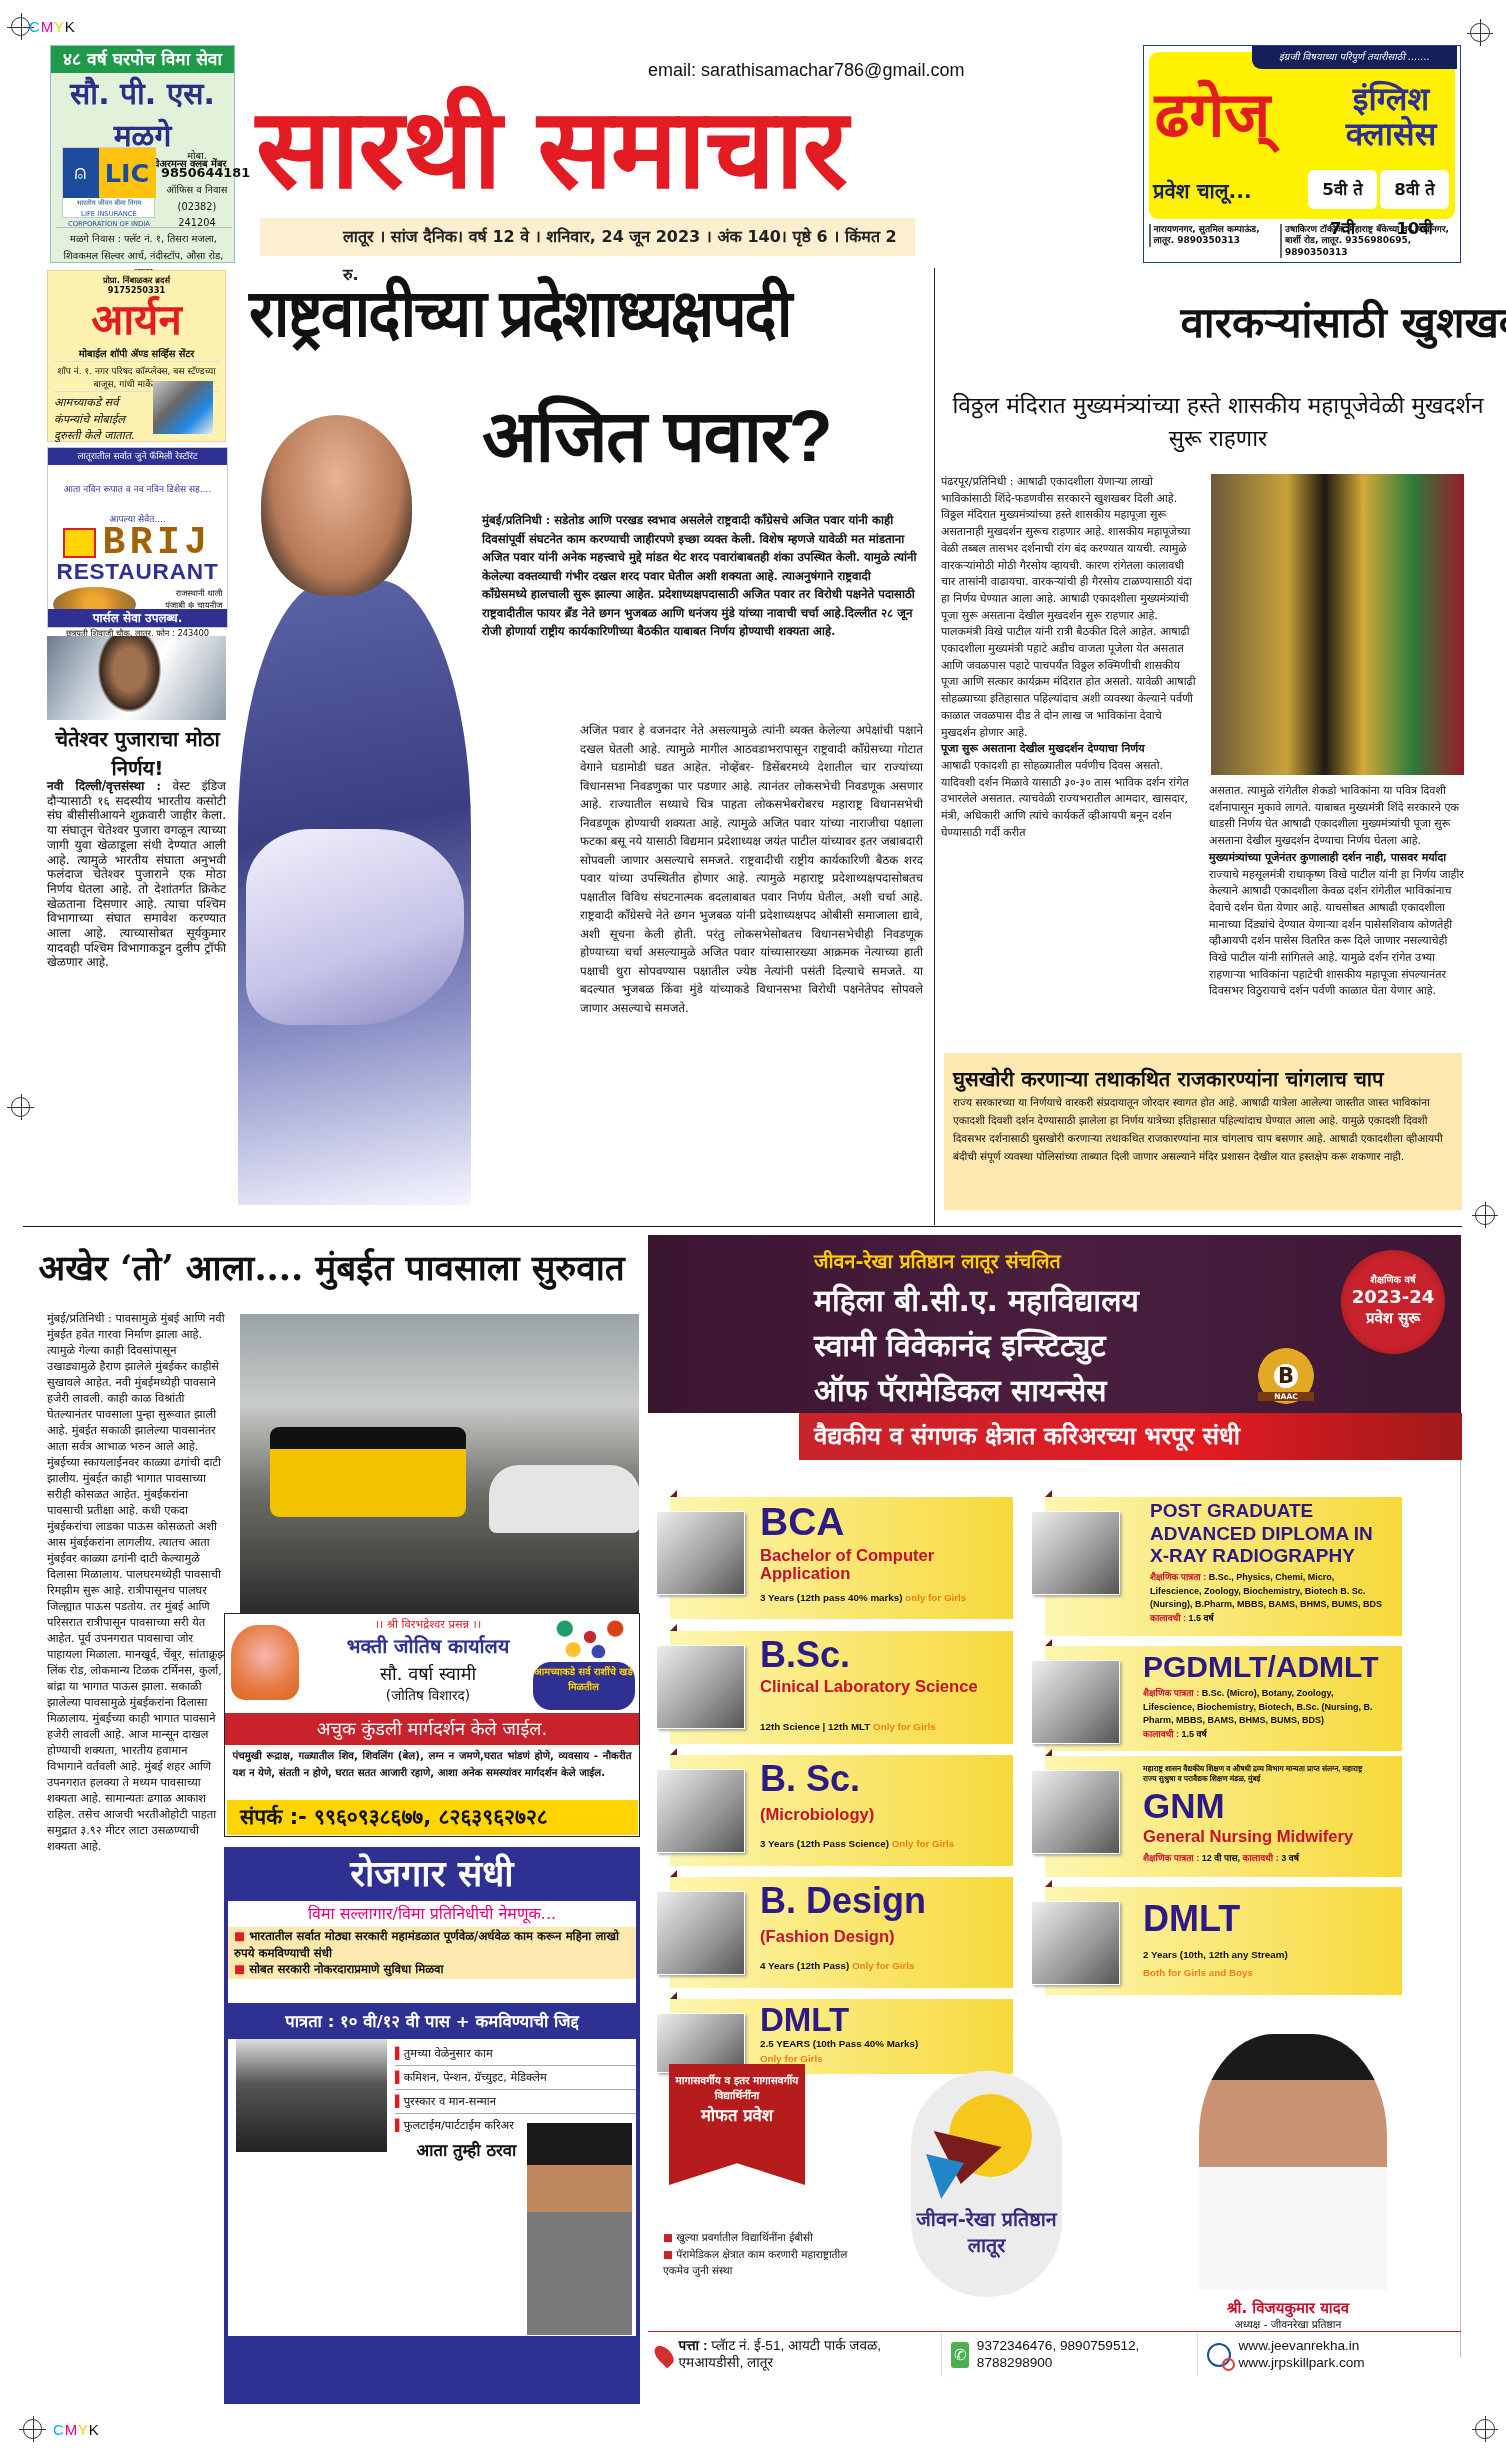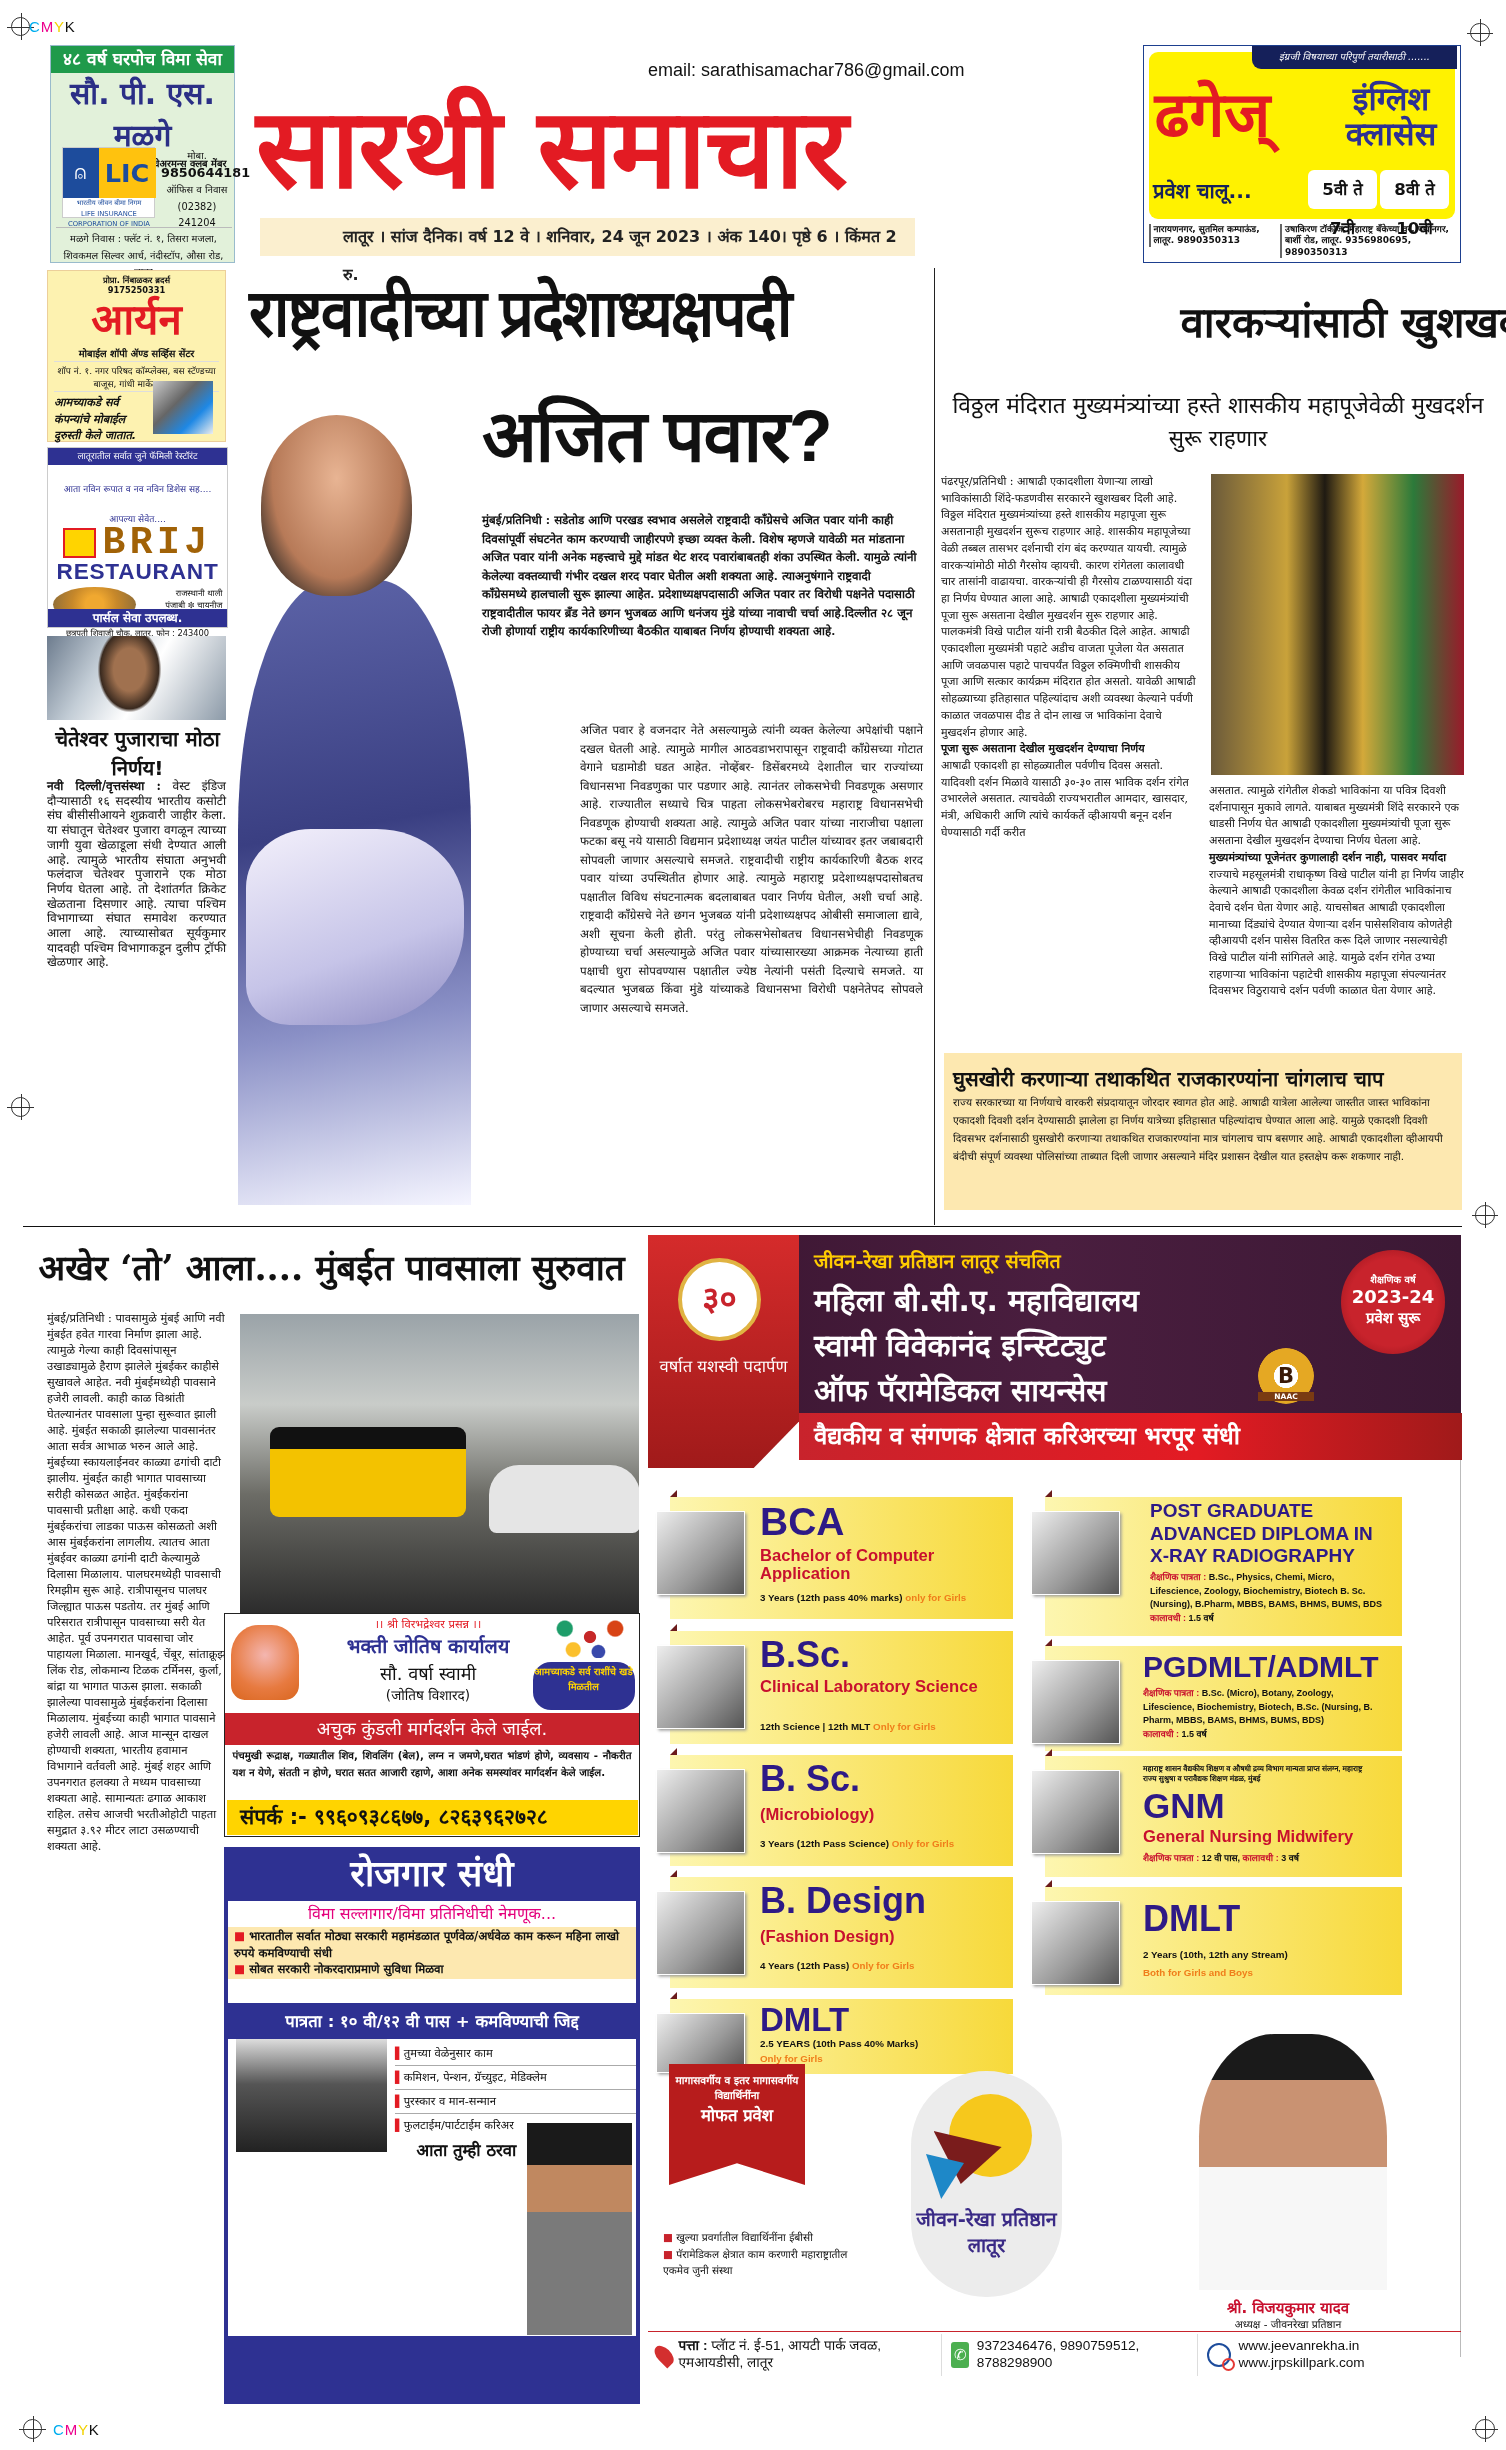--- a/index.html
+++ b/index.html
@@ -24,21 +24,21 @@
 .lic .logo .l1{position:absolute;left:0;top:0;width:36px;height:50px;background:#1d4c9c;color:#fff;font-size:19.6px;text-align:center;line-height:50px}
 .lic .logo .l2{position:absolute;left:36px;top:0;width:57px;height:50px;background:#ffc20e;color:#1d4c9c;font-size:25.6px;font-weight:bold;text-align:center;line-height:50px}
 .lic .logo .l3{position:absolute;left:0;top:50px;width:93px;font-size:6.8px;color:#1d4c9c;text-align:center;line-height:10.5px}
 .lic .ph{position:absolute;left:110px;top:102px;width:72px;font-size:9.8px;text-align:center;line-height:16.6px}
 .lic .ph b{font-size:12.8px}
 .lic .addr{position:absolute;left:4.5px;top:181px;width:176px;font-size:9.8px;text-align:center;line-height:16.6px;border-top:0.8px solid #bbb;padding-top:3px}
 .aryan{left:47px;top:270px;width:179px;height:172px;background:#fdf2b0;border:0.8px solid #eccf9a;padding:3px 6px;text-align:center}
 .aryan .p{font-size:8.3px;font-weight:bold}
 .aryan .big{color:#e31b23;font-size:42px;font-weight:bold;line-height:50px;font-family:"DejaVu Serif",serif}
 .aryan .t{font-size:9.8px;font-weight:bold;border-bottom:0.8px solid #ddd;padding:1.5px 0}
-.aryan .tag{font-size:11.3px;font-style:italic;text-align:left;font-weight:bold;line-height:16.6px;margin-top:3px;width:98px}
+.aryan .tag{font-size:11.3px;font-style:italic;text-align:left;font-weight:normal;line-height:16.6px;margin-top:3px;width:98px}
 .aryan .phones{position:absolute;right:12px;bottom:7.5px;width:60px;height:53px;background:linear-gradient(135deg,#ccc,#666 40%,#1e88e5 70%,#eee)}
 .brij{left:47px;top:447px;width:181px;height:181px;background:#fff;border:0.8px solid #ccc;text-align:center}
 .brij .top{background:#2e3192;color:#fff;font-size:9px;height:16.6px;line-height:16.6px}
 .brij .l{font-size:9px;color:#2e3192;line-height:12.8px;margin-top:18px}
 .brij .logo{display:flex;justify-content:center;align-items:center;gap:6px;height:33px}
 .brij .logo .sq{width:33px;height:30px;background:#ffd400;border:2.3px solid #e31b23}
 .brij .logo .w{color:#a16207;font-size:38px;font-weight:bold;letter-spacing:4.5px;font-family:Liberation Mono, monospace}
 .brij .rest{color:#2e3192;font-size:22.6px;font-weight:bold;font-family:"Liberation Sans",sans-serif;letter-spacing:0.8px}
 .brij .menu{display:flex;align-items:center;padding:0 4.5px;height:39px}
 .brij .thali{width:83px;height:35px;border-radius:50%;background:radial-gradient(circle,#f0a830 20%,#c7882a 50%,#8a6b3a)}
@@ -319,24 +319,20 @@
       <div>पुरस्कार व मान-सन्मान</div>
       <div style="border:none">फुलटाईम/पार्टटाईम करिअर</div>
     </div>
     <div class="now">आता तुम्ही ठरवा</div>
     <div class="man"></div>
   </div>
 </div>
 
 <div class="abs col">
   <div class="banner"></div>
-  <div class="ribbon">
-    <div class="n30">३०</div>
-    <div class="yrs">वर्षात यशस्वी पदार्पण</div>
-  </div>
   <div class="sup">जीवन-रेखा प्रतिष्ठान लातूर संचलित</div>
   <div class="l1">महिला बी.सी.ए. महाविद्यालय</div>
   <div class="l2">स्वामी विवेकानंद इन्स्टिट्युट</div>
   <div class="l3">ऑफ पॅरामेडिकल सायन्सेस</div>
   <div class="naac"><span style="position:static;background:none;font-size:21px;color:#3a1a08">B</span><span>NAAC</span></div>
   <div class="seal">
     <div class="a">शैक्षणिक वर्ष</div>
     <div class="b">2023-24</div>
     <div class="c">प्रवेश सुरू</div>
   </div>

